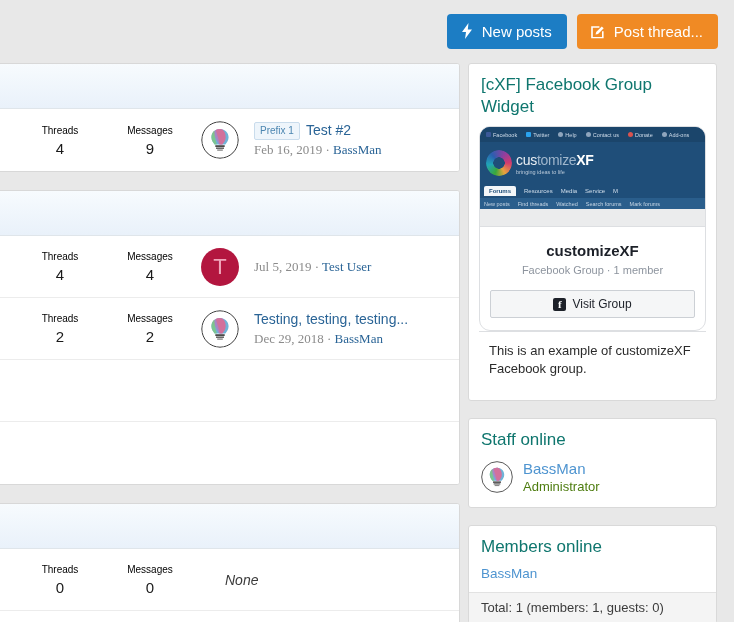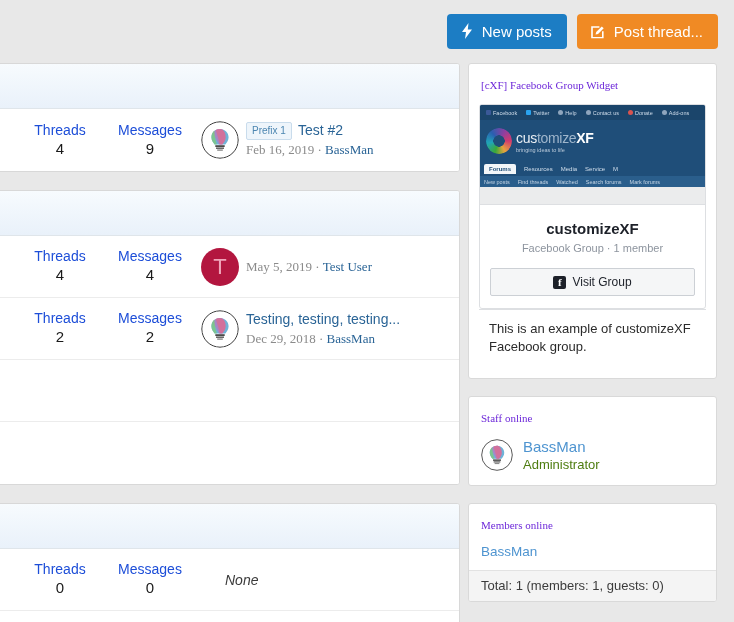--- a/index.html
+++ b/index.html
@@ -90,34 +90,34 @@
     flex: 0 0 auto;
     gap: 0;
   }
   .stat {
     width: 90px;
     text-align: center;
     box-sizing: border-box;
   }
   .stat .stat-label {
     display: block;
-    font-size: 14px;
-    color: #1d4ed8;
+    font-size: 10px;
+    color: #000000;
     line-height: 17px;
   }
   .stat .stat-value {
     display: block;
     font-size: 15px;
     color: #1a1a1a;
     line-height: 20px;
   }
   .node-latest {
     display: flex;
     align-items: center;
-    gap: 7px;
+    gap: 15px;
     flex: 1 1 auto;
     padding-left: 6px;
     min-width: 0;
   }
   .avatar {
     width: 38px;
     height: 38px;
     border-radius: 50%;
     flex: 0 0 38px;
     overflow: hidden;
@@ -187,30 +187,29 @@
   }
   .side-block {
     background: #ffffff;
     border: 1px solid #d9d9d9;
     border-radius: 3px;
     margin-bottom: 17px;
     box-sizing: border-box;
     overflow: hidden;
   }
   .side-title {
-    font-size: 11px;
-    color: #6d28d9;
+    font-size: 17px;
+    color: #0f766e;
     padding: 10px 12px 8px 12px;
     line-height: 22px;
-    font-family: Liberation Serif, serif;
   }
   .fb-body { padding: 0 10px 10px 10px; }
   .fb-card {
     border: 1px solid #dddfe2;
-    border-radius: 3px;
+    border-radius: 11px;
     overflow: hidden;
     background: #fff;
   }
   
   .fb-banner {
     position: relative;
     height: 82px;
     background: #1f4e79;
     overflow: hidden;
   }
@@ -463,21 +462,21 @@
           </div>
           <div class="stat">
             <span class="stat-label">Messages</span>
             <span class="stat-value">4</span>
           </div>
         </div>
         <div class="node-latest">
           <span class="avatar-letter">T</span>
           <span class="latest-lines">
             <span class="latest-meta">
-              <span>May 5, 2019</span>
+              <span>Jul 5, 2019</span>
               <span>·</span>
               <span class="user">Test User</span>
             </span>
           </span>
         </div>
       </div>
 
       <div class="node-row">
         <div class="node-name-col"></div>
         <div class="node-stats">

